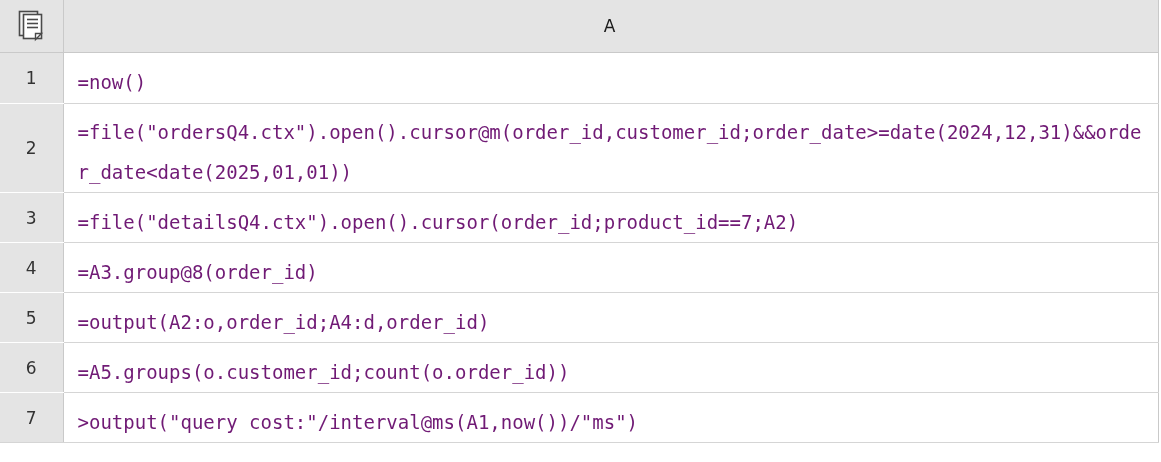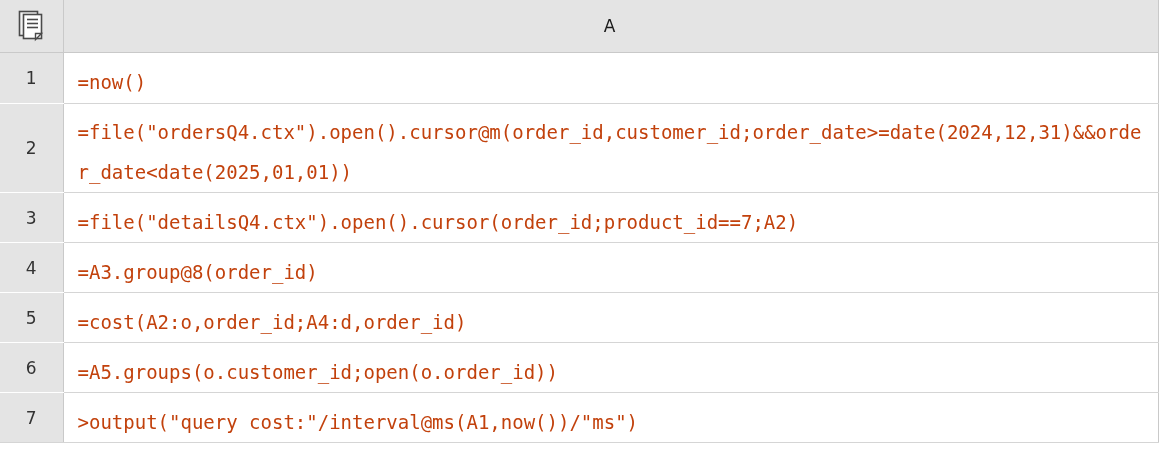--- a/index.html
+++ b/index.html
@@ -81,21 +81,21 @@
   
   .cell {
     background: #ffffff;
     border-bottom: 1px solid #d5d5d5;
     border-right: 1px solid #c9c9c9;
     vertical-align: middle;
     padding: 8px 8px 0 14px;
     font-family: "DejaVu Sans Mono", monospace;
     font-size: 19px;
     line-height: 40px;
-    color: #c2410c;
+    color: #701a75;
     white-space: pre-wrap;
     word-break: break-all;
     letter-spacing: 0px;
   }
 
   .r-single { height: 50px; }
   .r-first  { height: 51px; }
   .r-double { height: 89px; }
   .r-last .cell { border-bottom: 1px solid #d5d5d5; }
   .r-last .rownum { border-bottom: 1px solid #d5d5d5; }
@@ -139,24 +139,24 @@
     <tr class="r-single">
       <td class="rownum">3</td>
       <td class="cell">=file("detailsQ4.ctx").open().cursor(order_id;product_id==7;A2)</td>
     </tr>
     <tr class="r-single">
       <td class="rownum">4</td>
       <td class="cell">=A3.group@8(order_id)</td>
     </tr>
     <tr class="r-single">
       <td class="rownum">5</td>
-      <td class="cell">=cost(A2:o,order_id;A4:d,order_id)</td>
+      <td class="cell">=output(A2:o,order_id;A4:d,order_id)</td>
     </tr>
     <tr class="r-single">
       <td class="rownum">6</td>
-      <td class="cell">=A5.groups(o.customer_id;open(o.order_id))</td>
+      <td class="cell">=A5.groups(o.customer_id;count(o.order_id))</td>
     </tr>
     <tr class="r-single r-last">
       <td class="rownum">7</td>
       <td class="cell">&gt;output("query cost:"/interval@ms(A1,now())/"ms")</td>
     </tr>
   </tbody>
 </table>
 
 </body></html>

